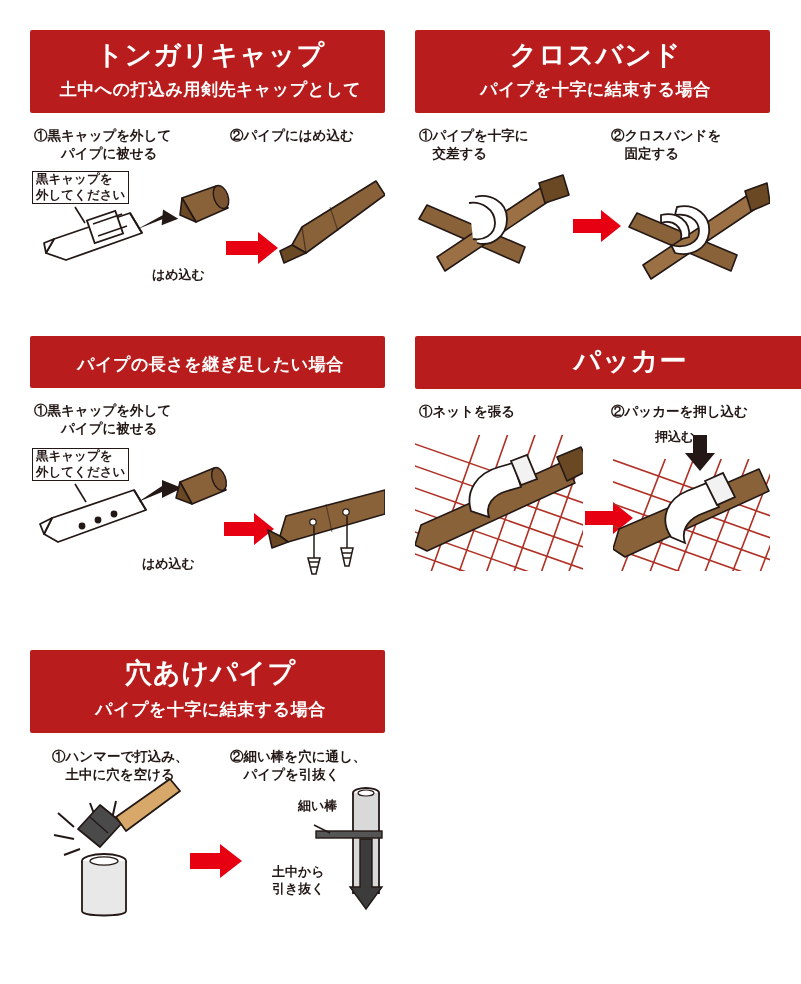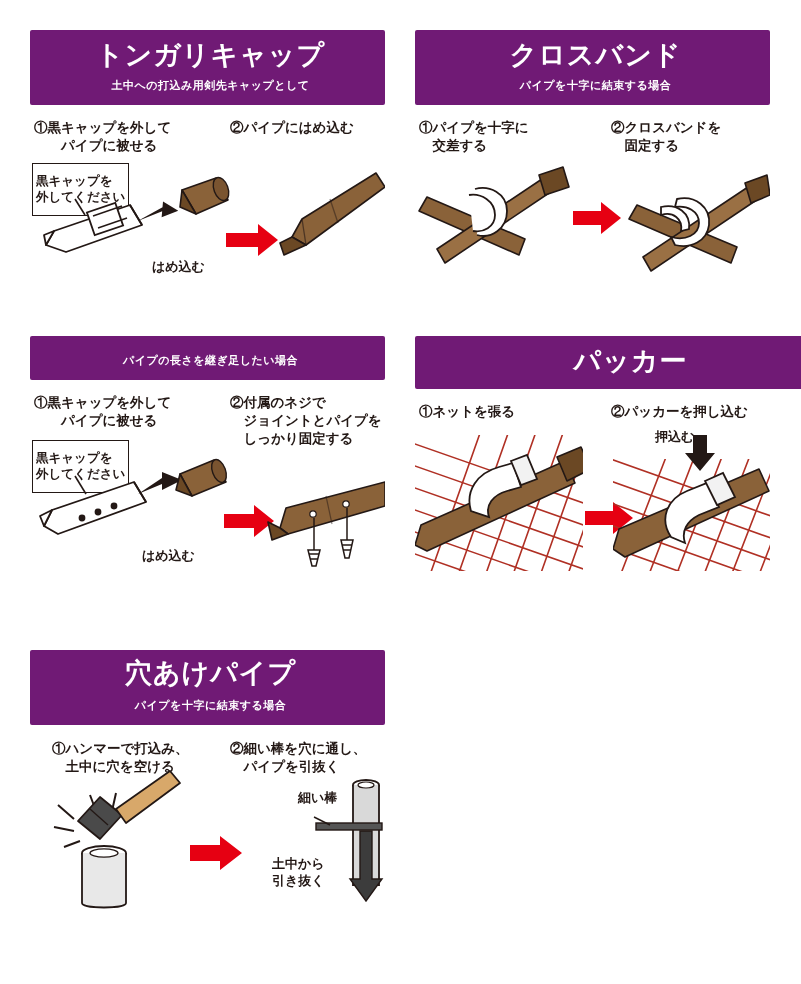--- a/index.html
+++ b/index.html
@@ -17,36 +17,36 @@
   }
   .page {
     position: relative;
     width: 801px;
     height: 984px;
   }
   .panel {
     position: absolute;
   }
   .banner {
-    background: #701a75;
+    background: #b91c1c;
     color: #ffffff;
     text-align: center;
     border-radius: 2px;
     padding: 10px 6px 12px 12px;
     box-sizing: border-box;
   }
   .banner .title {
     font-size: 27px;
     font-weight: bold;
     letter-spacing: 1px;
     line-height: 1.15;
     white-space: nowrap;
   }
   .banner .subtitle {
-    font-size: 11px;
+    font-size: 17px;
     font-weight: bold;
     margin-top: 7px;
     letter-spacing: 0.5px;
     white-space: nowrap;
   }
   .steps {
     position: relative;
     margin-top: 10px;
   }
   .step-label {
@@ -57,21 +57,21 @@
     color: #231815;
     white-space: pre;
   }
   .callout {
     position: absolute;
     border: 1.6px solid #231815;
     background: #ffffff;
     font-size: 12.5px;
     font-weight: bold;
     line-height: 1.25;
-    padding: 10px 3px;
+    padding: 0 3px;
     white-space: pre;
   }
   .note {
     position: absolute;
     font-size: 13px;
     font-weight: bold;
     white-space: pre;
     line-height: 1.3;
   }
   .art {
@@ -178,23 +178,20 @@
 
   <div class="panel" style="left:30px; top:336px; width:355px; height:290px;">
 
     <div class="banner" style="width:355px;">
       <div class="subtitle">パイプの長さを継ぎ足したい場合</div>
     </div>
 
     <div class="steps" style="width:355px; height:180px;">
       <div class="step-label" style="left:4px; top:4px;">①黒キャップを外して
 　　パイプに被せる</div>
-      <div class="step-label" style="left:200px; top:4px;">②付属のネジで
-　ジョイントとパイプを
-　しっかり固定する</div>
 
       <div class="callout" style="left:2px; top:50px;">黒キャップを
 外してください</div>
 
       <svg class="art" width="355" height="180" viewBox="0 0 355 180">
         <path d="M45,86 L56,104" stroke="#231815" stroke-width="1.6" fill="none"></path>
 
         <g>
           <path d="M14,136 L22,120 L104,92 L116,112 L28,144 Z" fill="#ffffff" stroke="#231815" stroke-width="1.8" stroke-linejoin="round"></path>
           <path d="M14,136 L22,120 L10,126 Z" fill="#ffffff" stroke="#231815" stroke-width="1.8" stroke-linejoin="round"></path>

